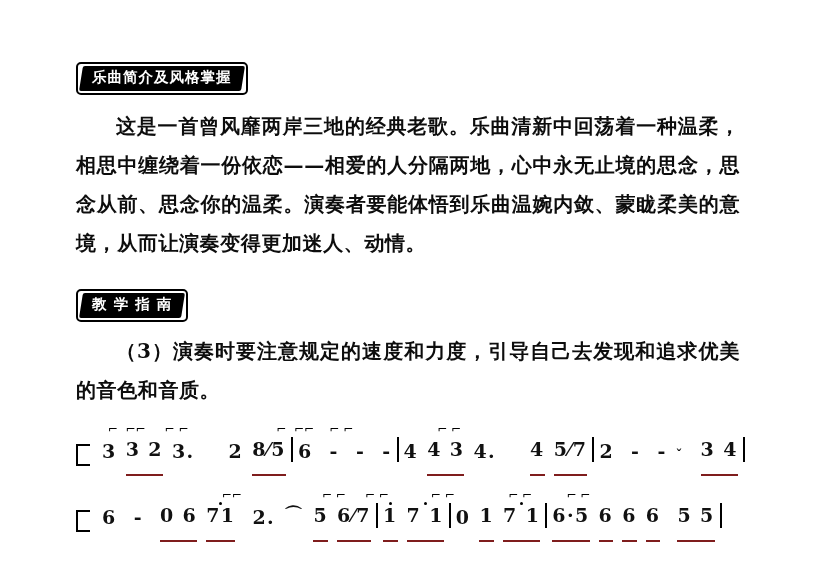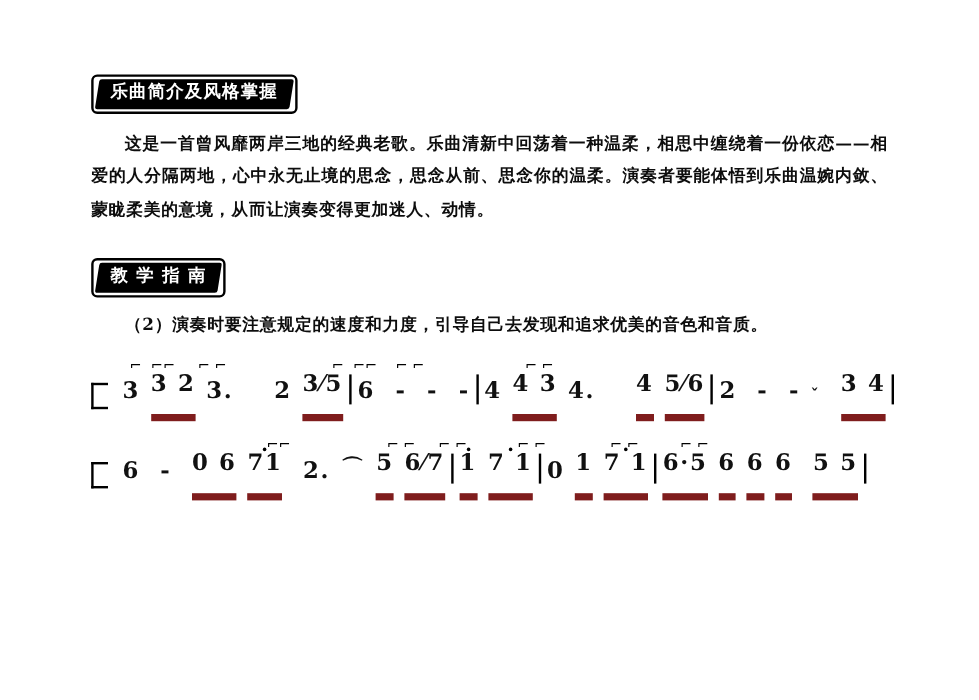--- a/index.html
+++ b/index.html
@@ -48,21 +48,21 @@
   }
   .badge-outline .section-badge {
     border-radius: 2px;
   }
 
   .section-1 { margin-top: 0; }
   .section-2 { margin-top: 26px; }
 
   
   .para {
-    font-size: 14px;
+    font-size: 20px;
     line-height: 1.95;
     letter-spacing: 0.6px;
     text-align: justify;
     margin: 12px 0 0 0;
     font-family: "DejaVu Serif", "Liberation Serif", serif;
     font-weight: bold;
     color: #0d0d0d;
   }
   .para.indent { text-indent: 2em; }
   .para.list-item {
@@ -113,21 +113,21 @@
   }
   .notes .bar {
     display: inline-block;
     width: 0;
     border-left: 2px solid #000;
     height: 25px;
     margin: 0 5px 14px 5px;
   }
   .notes .sp { display: inline-block; width: 9px; }
   .notes .sp-wide { display: inline-block; width: 17px; }
-  .underline1 { border-bottom: 6px solid #7f1d1d; }
+  .underline1 { border-bottom: 2px solid #7f1d1d; }
   .dot-above::after {
     content: "";
     position: absolute;
     left: 50%;
     top: -2px;
     width: 3px;
     height: 3px;
     margin-left: -1.5px;
     border-radius: 50%;
     background: #000;
@@ -158,59 +158,59 @@
     <p class="para indent">这是一首曾风靡两岸三地的经典老歌。乐曲清新中回荡着一种温柔，相思中缠绕着一份依恋——相爱的人分隔两地，心中永无止境的思念，思念从前、思念你的温柔。演奏者要能体悟到乐曲温婉内敛、蒙眬柔美的意境，从而让演奏变得更加迷人、动情。</p>
   </div>
 
   <div class="section-2">
     <div class="badge-outline">
       <div class="section-badge">
         <span>教 学 指 南</span>
       </div>
     </div>
 
-    <p class="para list-item">（2）演奏时要注意规定的速度和力度，引导自己去发现和追求优美的音色和音质。</p>
+    <p class="para list-item">（3）演奏时要注意规定的速度和力度，引导自己去发现和追求优美的音色和音质。</p>
 
     
     <div class="notation">
       <div class="notation-row">
         <div class="clefline"></div>
         <div class="ornaments">
           <span style="display:inline-block;width:6px"></span>⌐&nbsp;&nbsp;⌐⌐&nbsp;&nbsp;&nbsp;&nbsp;&nbsp;⌐&nbsp;⌐&nbsp;&nbsp;&nbsp;&nbsp;&nbsp;&nbsp;&nbsp;&nbsp;&nbsp;&nbsp;&nbsp;&nbsp;&nbsp;&nbsp;&nbsp;&nbsp;&nbsp;&nbsp;&nbsp;&nbsp;&nbsp;&nbsp;&nbsp;⌐&nbsp;&nbsp;⌐⌐&nbsp;&nbsp;&nbsp;&nbsp;⌐&nbsp;⌐&nbsp;&nbsp;&nbsp;&nbsp;&nbsp;&nbsp;&nbsp;&nbsp;&nbsp;&nbsp;&nbsp;&nbsp;&nbsp;&nbsp;&nbsp;&nbsp;&nbsp;&nbsp;&nbsp;&nbsp;&nbsp;&nbsp;⌐&nbsp;⌐
         </div>
         <div class="notes">
           <span class="glyph">3</span>
             <span class="sp"></span>
           <span class="glyph underline1">3&nbsp;2</span>
             <span class="sp"></span>
           <span class="glyph">3.</span>
             <span class="sp-wide"></span>
             <span class="sp-wide"></span>
           <span class="glyph">2</span>
             <span class="sp"></span>
-          <span class="glyph underline1">3⁄5</span>
+          <span class="glyph underline1">8⁄5</span>
           <span class="bar"></span>
           <span class="glyph">6</span>
             <span class="sp-wide"></span>
           <span class="glyph">-</span>
             <span class="sp-wide"></span>
           <span class="glyph">-</span>
             <span class="sp-wide"></span>
           <span class="glyph">-</span>
           <span class="bar"></span>
           <span class="glyph">4</span>
             <span class="sp"></span>
           <span class="glyph underline1">4&nbsp;3</span>
             <span class="sp"></span>
           <span class="glyph">4.</span>
             <span class="sp-wide"></span>
             <span class="sp-wide"></span>
           <span class="glyph underline1">4</span>
             <span class="sp"></span>
-          <span class="glyph underline1">5⁄6</span>
+          <span class="glyph underline1">5⁄7</span>
           <span class="bar"></span>
           <span class="glyph">2</span>
             <span class="sp-wide"></span>
           <span class="glyph">-</span>
             <span class="sp-wide"></span>
           <span class="glyph">-</span>
             <span class="sp"></span>
           <span class="glyph" style="font-size:13px">ˇ</span>
             <span class="sp-wide"></span>
           <span class="glyph underline1">3&nbsp;4</span>

